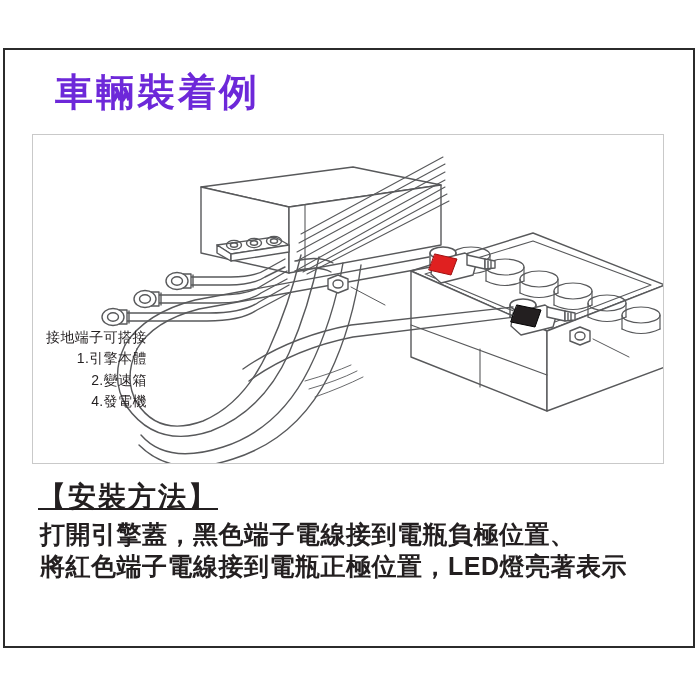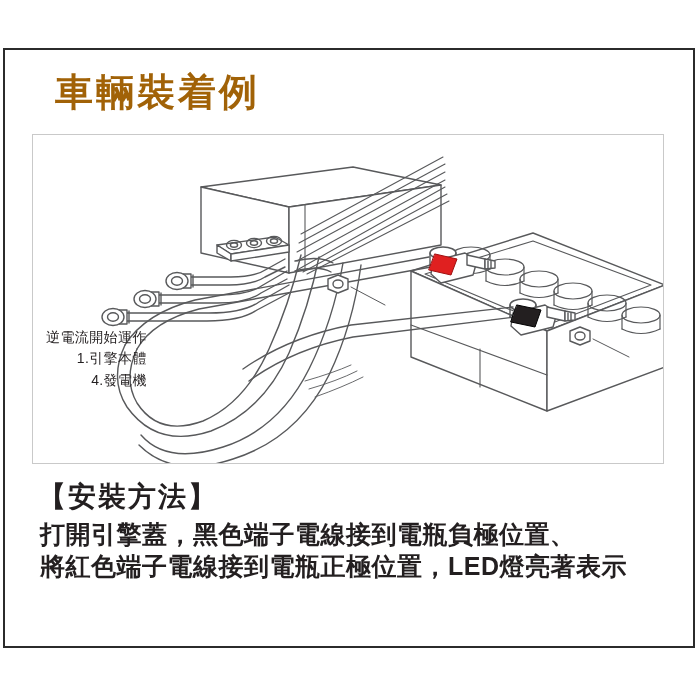--- a/index.html
+++ b/index.html
@@ -18,21 +18,21 @@
     border:2px solid #2b2b2b;
     background:#ffffff;
     box-sizing:border-box;
   }
 
   .page-title{
     position:absolute;
     left:55px;top:72px;
     font-size:38px;
     font-weight:bold;
-    color:#a16207;
+    color:#6d28d9;
     letter-spacing:3px;
     line-height:1.1;
     white-space:nowrap;
   }
 
   .diagram-panel{
     position:absolute;
     left:32px;top:134px;
     width:632px;height:330px;
     border:1px solid #c9c9c9;
@@ -54,20 +54,21 @@
   .ground-list .gl-item{font-size:14px;text-align:right;}
 
   .install-heading{
     position:absolute;
     left:38px;top:478px;
     font-size:28px;
     font-weight:bold;
     color:#231f20;
     letter-spacing:2px;
     white-space:nowrap;
+    text-decoration:underline;
   }
   .install-body{
     position:absolute;
     left:40px;top:518px;
     width:630px;
     font-size:25px;
     font-weight:bold;
     color:#231f20;
     line-height:1.28;
     letter-spacing:0.5px;
@@ -274,22 +275,23 @@
         <g stroke-width="1.1">
           <path d="M378 190 L514 240"></path>
           <path d="M447 214 L447 252"></path>
         </g>
 
       </g>
     </svg>
   </div>
 
   <div class="ground-list">
-    <div class="gl-head">逆電流開始運作</div>
+    <div class="gl-head">接地端子可搭接</div>
     <div class="gl-item">1.引擎本體</div>
+    <div class="gl-item">2.變速箱</div>
     <div class="gl-item">4.發電機</div>
   </div>
 
   <div class="install-heading">【安裝方法】</div>
 
   <div class="install-body">
     <div>打開引擎蓋，黑色端子電線接到電瓶負極位置、</div>
     <div>將紅色端子電線接到電瓶正極位置，LED燈亮著表示</div>
   </div>
 

